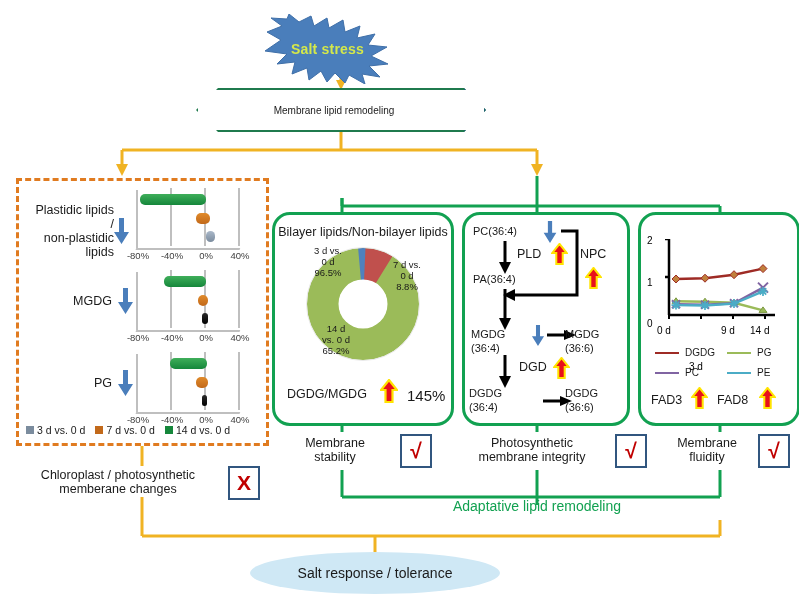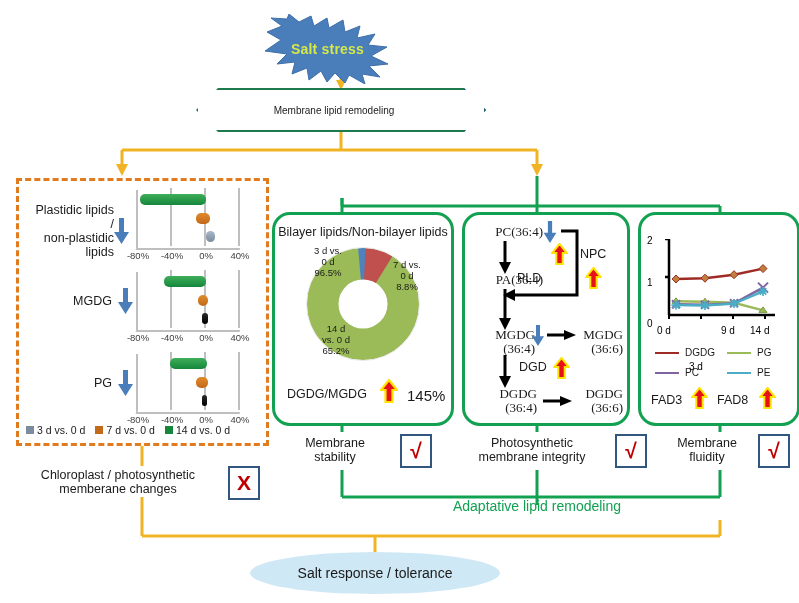--- a/index.html
+++ b/index.html
@@ -54,21 +54,21 @@
 
   
   .panel{position:absolute;border:3px solid #12a151;border-radius:18px;background:#fff;}
 
   .ptitle{position:absolute;width:100%;text-align:center;font-size:12.5px;}
 
   
   .dlab{position:absolute;font-size:9.5px;line-height:11px;text-align:center;}
 
   
-  .pnode{position:absolute;font-size:13px;line-height:13.5px;text-align:right;font-family:Liberation Serif, serif;}
+  .pnode{position:absolute;font-size:11px;line-height:13.5px;text-align:left;}
   .penz{position:absolute;font-size:12.5px;}
 
   
   #dbi-plot{position:absolute;left:22px;top:24px;width:118px;height:82px;}
   .dtick{position:absolute;font-size:10px;color:#000;}
   .dlegrow{position:absolute;display:flex;font-size:10px;gap:6px;align-items:center;}
   .lseg{width:24px;height:0;border-top:2px solid;position:relative;}
 
   
   .outlab{position:absolute;font-size:12.5px;line-height:14px;text-align:center;}
@@ -273,21 +273,21 @@
   <div class="pnode" style="left:8px;top:10px;width:70px;">PC(36:4)</div>
   <svg style="position:absolute;left:78px;top:6px;" width="14" height="22" viewBox="0 0 15 26">
     <polygon fill="#4a7ebb" points="5,0 10,0 10,14 15,14 7.5,26 0,14 5,14"></polygon>
   </svg>
 
   <svg style="position:absolute;left:30px;top:26px;" width="20" height="34">
     <line x1="10" y1="0" x2="10" y2="24" stroke="#000" stroke-width="3"></line>
     <polygon points="10,33 4,21 16,21" fill="#000"></polygon>
   </svg>
 
-  <div class="penz" style="left:52px;top:32px;margin-top:24px;">PLD</div>
+  <div class="penz" style="left:52px;top:32px;">PLD</div>
   <svg style="position:absolute;left:86px;top:28px;" width="17" height="22" viewBox="0 0 18 24">
     <polygon fill="#e8111a" stroke="#ffe400" stroke-width="2.2" points="9,1 17,11 12.5,11 12.5,23 5.5,23 5.5,11 1,11"></polygon>
   </svg>
 
   <div class="penz" style="left:115px;top:32px;">NPC</div>
   <svg style="position:absolute;left:120px;top:52px;" width="17" height="22" viewBox="0 0 18 24">
     <polygon fill="#e8111a" stroke="#ffe400" stroke-width="2.2" points="9,1 17,11 12.5,11 12.5,23 5.5,23 5.5,11 1,11"></polygon>
   </svg>
 
   <svg style="position:absolute;left:0;top:0;" width="162" height="208">

